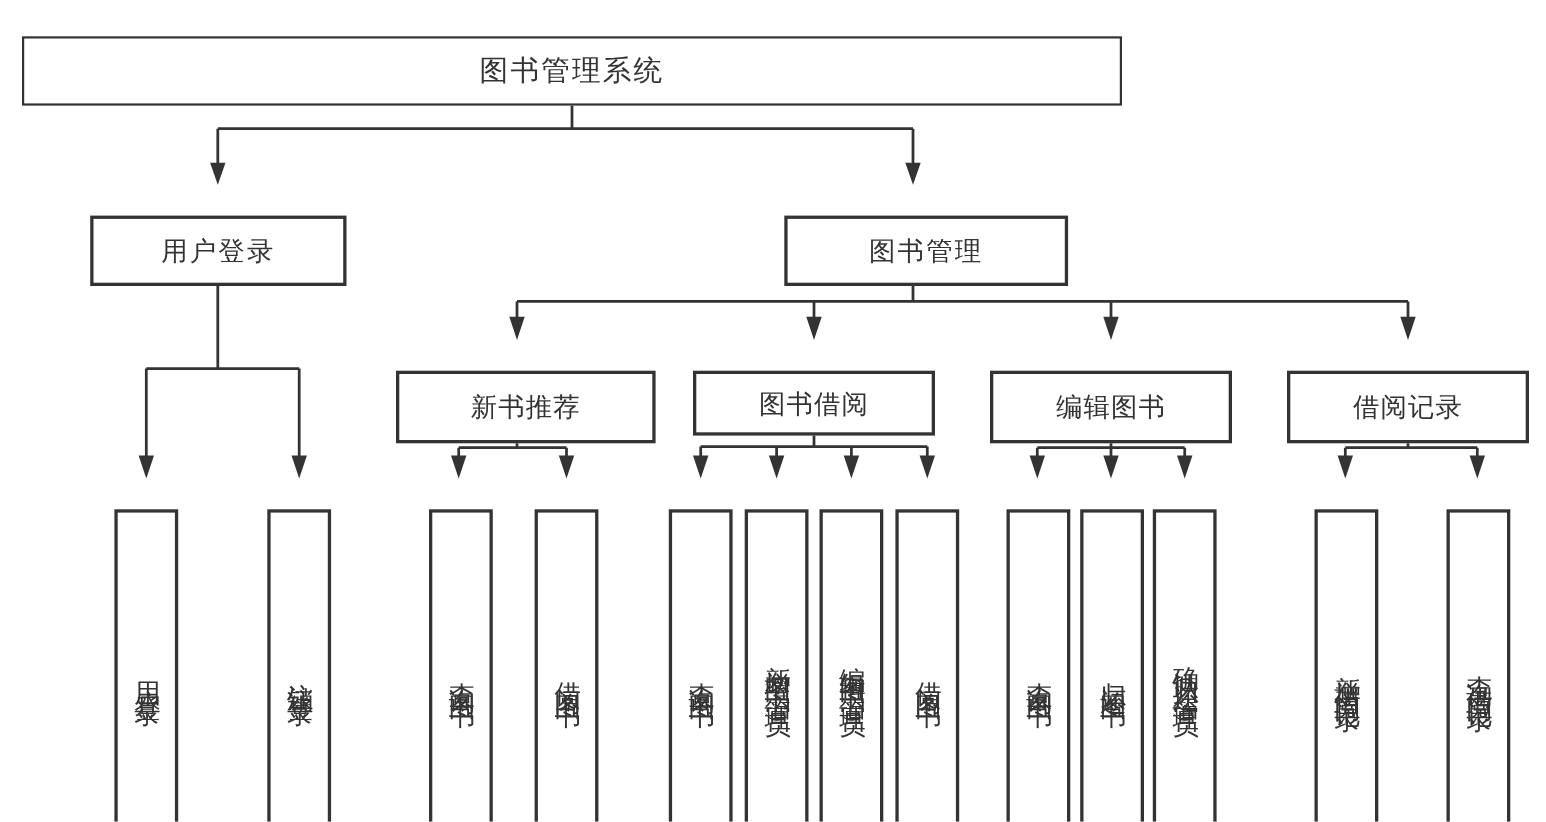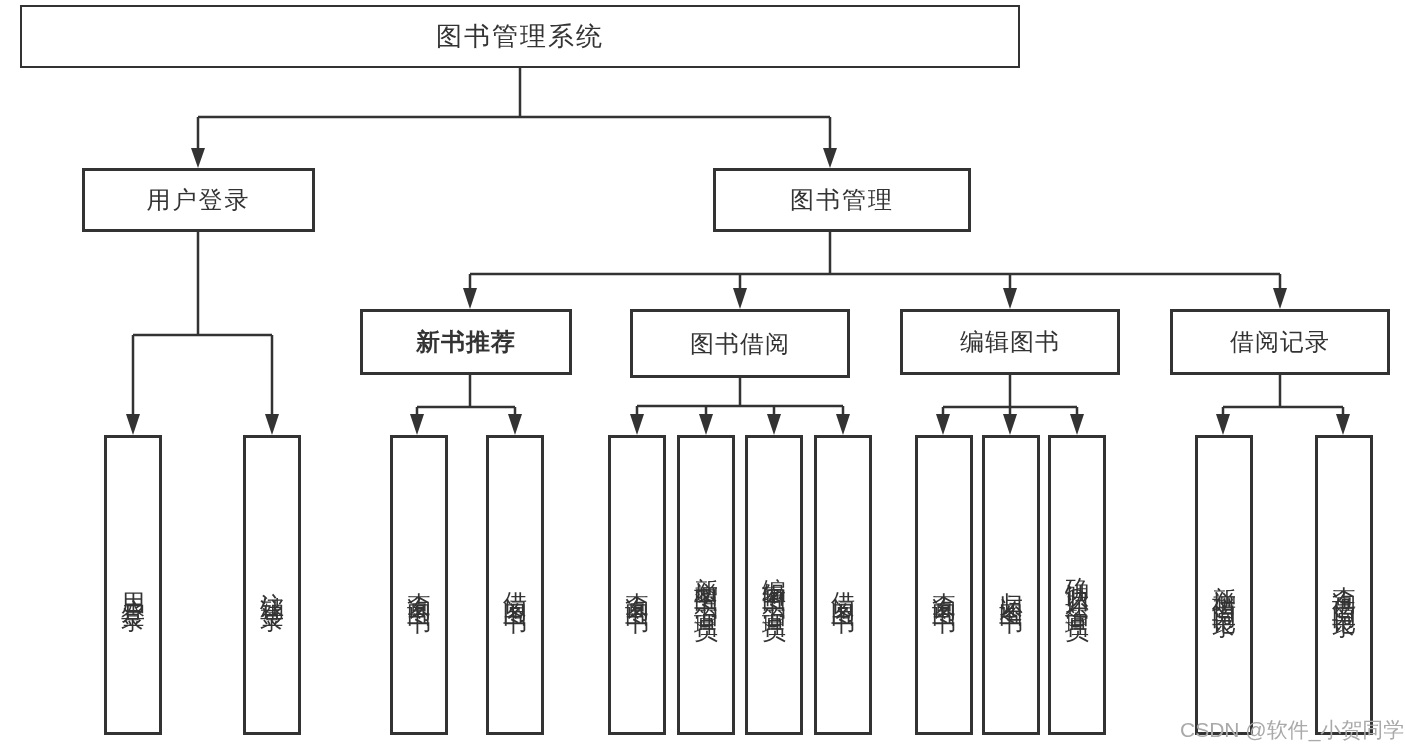--- a/index.html
+++ b/index.html
@@ -19,20 +19,21 @@
   }
   .node {
     position: absolute;
     background: #ffffff;
     border: 3px solid #333333;
     box-sizing: border-box;
     display: flex;
     align-items: center;
     justify-content: center;
     text-align: center;
+    margin-top: 28px;
   }
   .node.root {
     border-width: 2px;
     font-size: 26px;
     letter-spacing: 2px;
   }
   .node.h2 { font-size: 24px; letter-spacing: 2px; }
   .node.h3 { font-size: 24px; letter-spacing: 1px; }
   .node.vert {
     writing-mode: vertical-rl;
@@ -89,22 +90,22 @@
     <path d="M1280 375 L1280 407 M1223 407 L1343 407 M1223 407 L1223 418 M1343 407 L1343 418" stroke="#333333" stroke-width="2.5" fill="none"></path>
     <polygon points="1216,414 1230,414 1223,435" fill="#333333"></polygon>
     <polygon points="1336,414 1350,414 1343,435" fill="#333333"></polygon>
   </svg>
 
   <div class="node root" style="left:20px; top:5px; width:1000px; height:63px;">图书管理系统</div>
 
   <div class="node h2" style="left:82px; top:168px; width:233px; height:64px;">用户登录</div>
   <div class="node h2" style="left:713px; top:168px; width:258px; height:64px;">图书管理</div>
 
-  <div class="node h3" style="left:360px; top:309px; width:212px; height:66px;font-weight:bold;">新书推荐</div>
-  <div class="node h3" style="left:630px; top:309px; width:220px; height:69px;">图书借阅</div>
+  <div class="node h3" style="left:360px; top:309px; width:236px; height:66px;">新书推荐</div>
+  <div class="node h3" style="left:630px; top:309px; width:220px; height:59px;">图书借阅</div>
   <div class="node h3" style="left:900px; top:309px; width:220px; height:66px;">编辑图书</div>
   <div class="node h3" style="left:1170px; top:309px; width:220px; height:66px;">借阅记录</div>
 
   <div class="node vert" style="left:104px; top:435px; width:58px; height:300px;">用户登录</div>
   <div class="node vert" style="left:243px; top:435px; width:58px; height:300px;">注销登录</div>
 
   <div class="node vert" style="left:390px; top:435px; width:58px; height:300px;">查询图书</div>
   <div class="node vert" style="left:486px; top:435px; width:58px; height:300px;">借阅图书</div>
 
   <div class="node vert" style="left:608px; top:435px; width:58px; height:300px;">查询图书</div>
@@ -112,15 +113,14 @@
   <div class="node vert" style="left:745px; top:435px; width:58px; height:300px;">编辑图书（管理员）</div>
   <div class="node vert" style="left:814px; top:435px; width:58px; height:300px;">借阅图书</div>
 
   <div class="node vert" style="left:915px; top:435px; width:58px; height:300px;">查询图书</div>
   <div class="node vert" style="left:982px; top:435px; width:58px; height:300px;">归还图书</div>
   <div class="node vert" style="left:1048px; top:435px; width:58px; height:300px;">确认归还（管理员）</div>
 
   <div class="node vert" style="left:1195px; top:435px; width:58px; height:300px;">新增借阅记录</div>
   <div class="node vert" style="left:1315px; top:435px; width:58px; height:300px;">查询借阅记录</div>
 
-  <div class="watermark">CSDN @软件_小贺同学</div>
 
 </div>
 
 </body></html>

